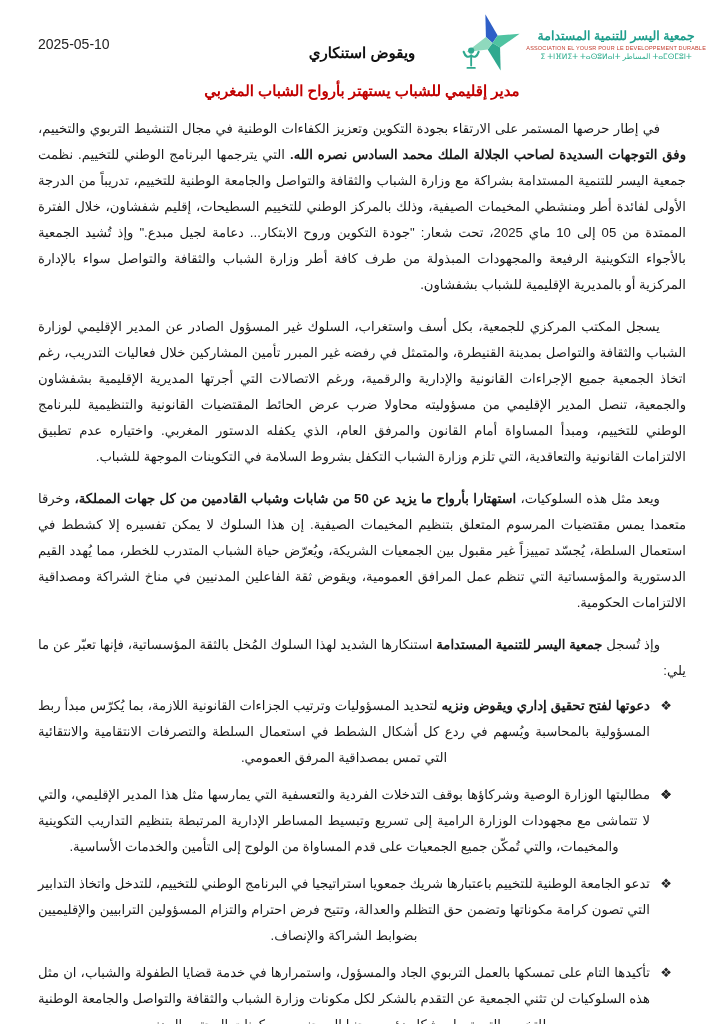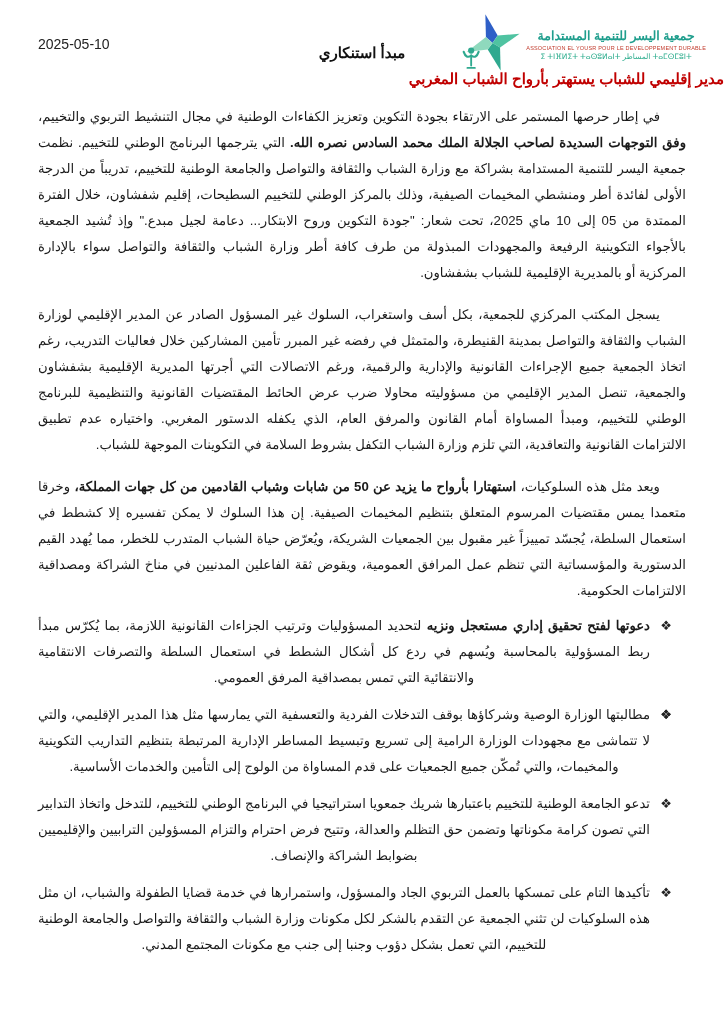--- a/index.html
+++ b/index.html
@@ -27,22 +27,22 @@
   .logo-star{width:62px;height:66px;flex:0 0 auto;}
   .logo-text{text-align:center;line-height:1.25;}
   .logo-ar{color:#1f9e8d;font-weight:bold;font-size:12.5px;white-space:nowrap;}
   .logo-fr{color:#c0392b;font-size:5.5px;letter-spacing:.2px;white-space:nowrap;}
   .logo-tf{color:#2fae8f;font-size:7.5px;white-space:nowrap;}
   .title{
     text-align:center;font-weight:bold;font-size:15px;
     margin:44px 0 0 0;color:#111;
   }
   .subtitle{
-    font-weight:bold;font-size:15px;
-    color:#c00000;margin-top:8px;
+    text-align:center;font-weight:bold;font-size:15px;
+    color:#c00000;margin-top:20px;
   }
   .body{
     margin:16px 38px 0 38px;
     font-size:13.2px;line-height:26px;
     text-align:justify;
   }
   .para{margin:16px 0 9px 0;text-indent:26px;}
   .b{font-weight:bold;}
   ul.points{list-style:none;margin:4px 0 0 0;padding:0 14px 0 0;}
   ul.points li{
@@ -78,34 +78,35 @@
         <path d="M8 54 L44 38 L52 50 L42 58 Z" fill="#8fd9bd"></path>
       </g>
       <g>
         <circle cx="18" cy="62" r="5" fill="#2fa98f"></circle>
         <path d="M6 64 Q10 76 18 70 Q26 76 30 64" fill="none" stroke="#2fa98f" stroke-width="3.5" stroke-linecap="round"></path>
         <path d="M18 70 L18 86 M12 90 L24 90" stroke="#2fa98f" stroke-width="3" stroke-linecap="round"></path>
       </g>
     </svg>
   </div>
 
-  <div class="title">مبدأ استنكاري</div>
+  <div class="title">ويقوض استنكاري</div>
   <div class="subtitle">مدير إقليمي للشباب يستهتر بأرواح الشباب المغربي</div>
 
   <div class="body">
 
     <p class="para"><span>في إطار حرصها المستمر على الارتقاء بجودة التكوين وتعزيز الكفاءات الوطنية في مجال التنشيط التربوي والتخييم، </span><span class="b">وفق التوجهات السديدة لصاحب الجلالة الملك محمد السادس نصره الله.</span><span> التي يترجمها البرنامج الوطني للتخييم. نظمت جمعية اليسر للتنمية المستدامة بشراكة مع وزارة الشباب والثقافة والتواصل والجامعة الوطنية للتخييم، تدريباً من الدرجة الأولى لفائدة أطر ومنشطي المخيمات الصيفية، وذلك بالمركز الوطني للتخييم السطيحات، إقليم شفشاون، خلال الفترة الممتدة من 05 إلى 10 ماي 2025، تحت شعار: "جودة التكوين وروح الابتكار... دعامة لجيل مبدع." وإذ تُشيد الجمعية بالأجواء التكوينية الرفيعة والمجهودات المبذولة من طرف كافة أطر وزارة الشباب والثقافة والتواصل سواء بالإدارة المركزية أو بالمديرية الإقليمية للشباب بشفشاون.</span></p>
 
     <p class="para">يسجل المكتب المركزي للجمعية، بكل أسف واستغراب، السلوك غير المسؤول الصادر عن المدير الإقليمي لوزارة الشباب والثقافة والتواصل بمدينة القنيطرة، والمتمثل في رفضه غير المبرر تأمين المشاركين خلال فعاليات التدريب، رغم اتخاذ الجمعية جميع الإجراءات القانونية والإدارية والرقمية، ورغم الاتصالات التي أجرتها المديرية الإقليمية بشفشاون والجمعية، تنصل المدير الإقليمي من مسؤوليته محاولا ضرب عرض الحائط المقتضيات القانونية والتنظيمية للبرنامج الوطني للتخييم، ومبدأ المساواة أمام القانون والمرفق العام، الذي يكفله الدستور المغربي. واختياره عدم تطبيق الالتزامات القانونية والتعاقدية، التي تلزم وزارة الشباب التكفل بشروط السلامة في التكوينات الموجهة للشباب.</p>
 
     <p class="para"><span>ويعد مثل هذه السلوكيات، </span><span class="b">استهتارا بأرواح ما يزيد عن 50 من شابات وشباب القادمين من كل جهات المملكة،</span><span> وخرقا متعمدا يمس مقتضيات المرسوم المتعلق بتنظيم المخيمات الصيفية. إن هذا السلوك لا يمكن تفسيره إلا كشطط في استعمال السلطة، يُجسّد تمييزاً غير مقبول بين الجمعيات الشريكة، ويُعرّض حياة الشباب المتدرب للخطر، مما يُهدد القيم الدستورية والمؤسساتية التي تنظم عمل المرافق العمومية، ويقوض ثقة الفاعلين المدنيين في مناخ الشراكة ومصداقية الالتزامات الحكومية.</span></p>
 
+    <p class="para"><span>وإذ تُسجل </span><span class="b">جمعية اليسر للتنمية المستدامة</span><span> استنكارها الشديد لهذا السلوك المُخل بالثقة المؤسساتية، فإنها تعبّر عن ما يلي:</span></p>
 
     <ul class="points">
-      <li><span class="marker">❖</span><span class="b">دعوتها لفتح تحقيق إداري مستعجل ونزيه</span><span> لتحديد المسؤوليات وترتيب الجزاءات القانونية اللازمة، بما يُكرّس مبدأ ربط المسؤولية بالمحاسبة ويُسهم في ردع كل أشكال الشطط في استعمال السلطة والتصرفات الانتقامية والانتقائية التي تمس بمصداقية المرفق العمومي.</span></li>
+      <li><span class="marker">❖</span><span class="b">دعوتها لفتح تحقيق إداري ويقوض ونزيه</span><span> لتحديد المسؤوليات وترتيب الجزاءات القانونية اللازمة، بما يُكرّس مبدأ ربط المسؤولية بالمحاسبة ويُسهم في ردع كل أشكال الشطط في استعمال السلطة والتصرفات الانتقامية والانتقائية التي تمس بمصداقية المرفق العمومي.</span></li>
       <li><span class="marker">❖</span></li>
       <li><span class="marker">❖</span><span>مطالبتها الوزارة الوصية وشركاؤها بوقف التدخلات الفردية والتعسفية التي يمارسها مثل هذا المدير الإقليمي، والتي لا تتماشى مع مجهودات الوزارة الرامية إلى تسريع وتبسيط المساطر الإدارية المرتبطة بتنظيم التداريب التكوينية والمخيمات، والتي تُمكّن جميع الجمعيات على قدم المساواة من الولوج إلى التأمين والخدمات الأساسية.</span></li>
       <li><span class="marker">❖</span><span>تدعو الجامعة الوطنية للتخييم باعتبارها شريك جمعويا استراتيجيا في البرنامج الوطني للتخييم، للتدخل واتخاذ التدابير التي تصون كرامة مكوناتها وتضمن حق التظلم والعدالة، وتتيح فرض احترام والتزام المسؤولين الترابيين والإقليميين بضوابط الشراكة والإنصاف.</span></li>
       <li><span class="marker">❖</span><span>تأكيدها التام على تمسكها بالعمل التربوي الجاد والمسؤول، واستمرارها في خدمة قضايا الطفولة والشباب، ان مثل هذه السلوكيات لن تثني الجمعية عن التقدم بالشكر لكل مكونات وزارة الشباب والثقافة والتواصل والجامعة الوطنية للتخييم، التي تعمل بشكل دؤوب وجنبا إلى جنب مع مكونات المجتمع المدني.</span></li>
     </ul>
 
   </div>
 
 </div>
 

